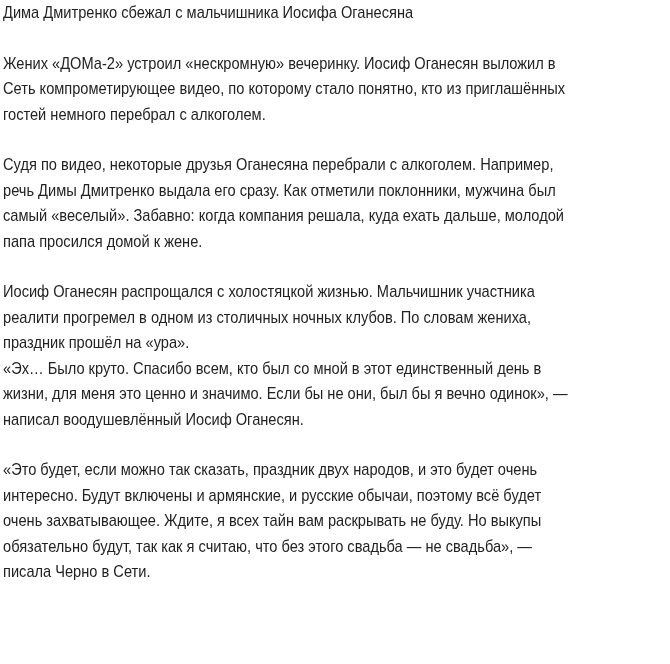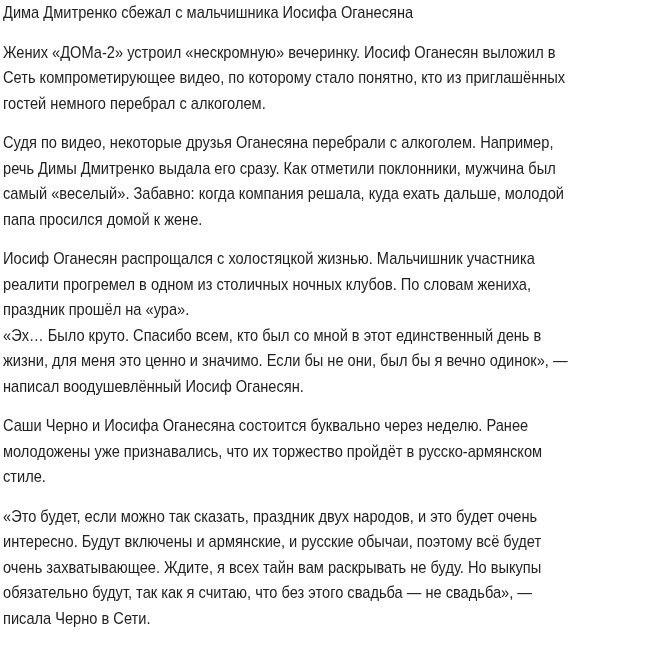--- a/index.html
+++ b/index.html
@@ -12,21 +12,21 @@
     line-height: 25.5px;
   }
   .line {
     white-space: nowrap;
     display: block;
     transform-origin: 0 50%;
     transform: scaleX(0.86);
     height: 25.5px;
   }
   .title { margin-top: 0px; }
-  .para { margin-top: 14px; }
+  .para { margin-top: 25px; }
 </style>
 </head>
 <body>
 
 <div class="page">
   <div class="line title">Дима Дмитренко сбежал с мальчишника Иосифа Оганесяна</div>
 
   <div class="para">
     <span class="line">Жених «ДОМа-2» устроил «нескромную» вечеринку. Иосиф Оганесян выложил в</span>
     <span class="line">Сеть компрометирующее видео, по которому стало понятно, кто из приглашённых</span>
@@ -42,25 +42,20 @@
 
   <div class="para">
     <span class="line">Иосиф Оганесян распрощался с холостяцкой жизнью. Мальчишник участника</span>
     <span class="line">реалити прогремел в одном из столичных ночных клубов. По словам жениха,</span>
     <span class="line">праздник прошёл на «ура».</span>
     <span class="line">«Эх… Было круто. Спасибо всем, кто был со мной в этот единственный день в</span>
     <span class="line">жизни, для меня это ценно и значимо. Если бы не они, был бы я вечно одинок», —</span>
     <span class="line">написал воодушевлённый Иосиф Оганесян.</span>
   </div>
 
-  <div class="para">
-    <span class="line">Саши Черно и Иосифа Оганесяна состоится буквально через неделю. Ранее</span>
-    <span class="line">молодожены уже признавались, что их торжество пройдёт в русско-армянском</span>
-    <span class="line">стиле.</span>
-  </div>
 
   <div class="para">
     <span class="line">«Это будет, если можно так сказать, праздник двух народов, и это будет очень</span>
     <span class="line">интересно. Будут включены и армянские, и русские обычаи, поэтому всё будет</span>
     <span class="line">очень захватывающее. Ждите, я всех тайн вам раскрывать не буду. Но выкупы</span>
     <span class="line">обязательно будут, так как я считаю, что без этого свадьба — не свадьба», —</span>
     <span class="line">писала Черно в Сети.</span>
   </div>
 </div>
 

